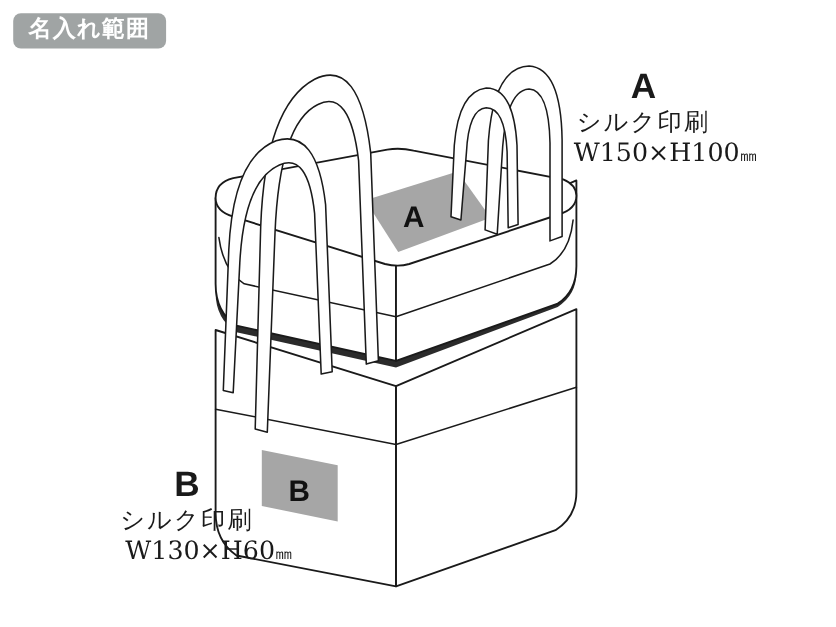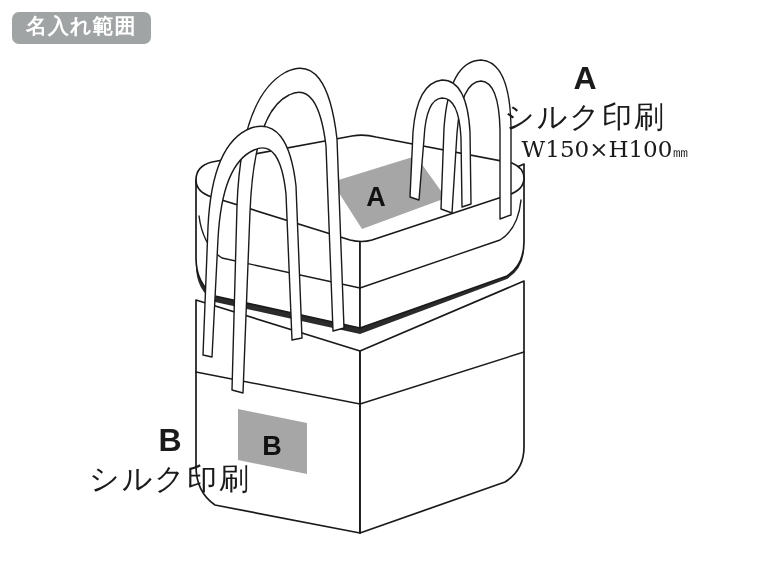--- a/index.html
+++ b/index.html
@@ -55,21 +55,21 @@
   .callout .letter {
     font-family: "Liberation Sans", sans-serif;
     font-weight: bold;
     font-size: 32px;
     line-height: 1.05;
     display: block;
     margin-bottom: 2px;
   }
   .callout .method {
     font-family: "DejaVu Serif", "Liberation Serif", serif;
-    font-size: 30px;
+    font-size: 22px;
     line-height: 1.25;
     display: block;
     letter-spacing: 2px;
   }
   .callout .dims {
     font-family: "DejaVu Serif", "Liberation Serif", serif;
     font-size: 23px;
     line-height: 1.25;
     display: block;
     white-space: nowrap;
@@ -262,15 +262,16 @@
 
   <div class="callout" id="callout-a">
     <span class="letter">A</span>
     <span class="method">シルク印刷</span>
     <span class="dims"><span>W150×H100</span><span class="unit">㎜</span></span>
   </div>
 
   <div class="callout" id="callout-b">
     <span class="letter">B</span>
     <span class="method">シルク印刷</span>
+    <span class="dims"><span>W130×H60</span><span class="unit">㎜</span></span>
   </div>
 
 </div>
 
 </body></html>

